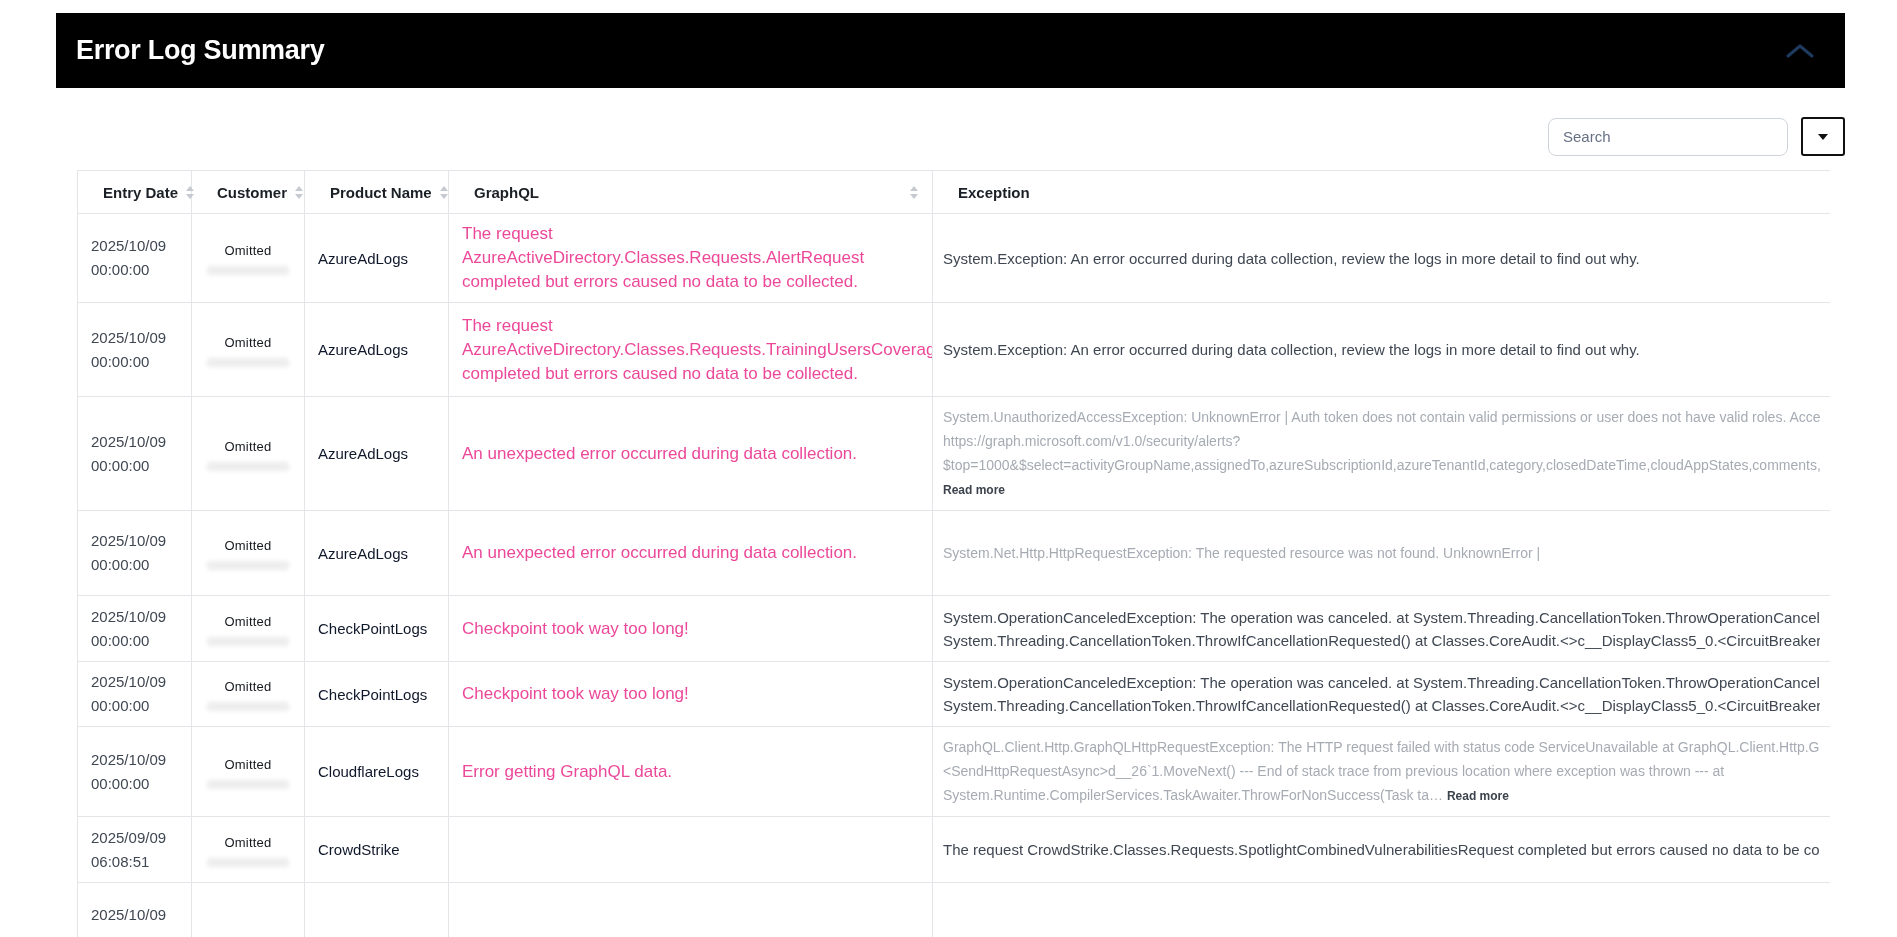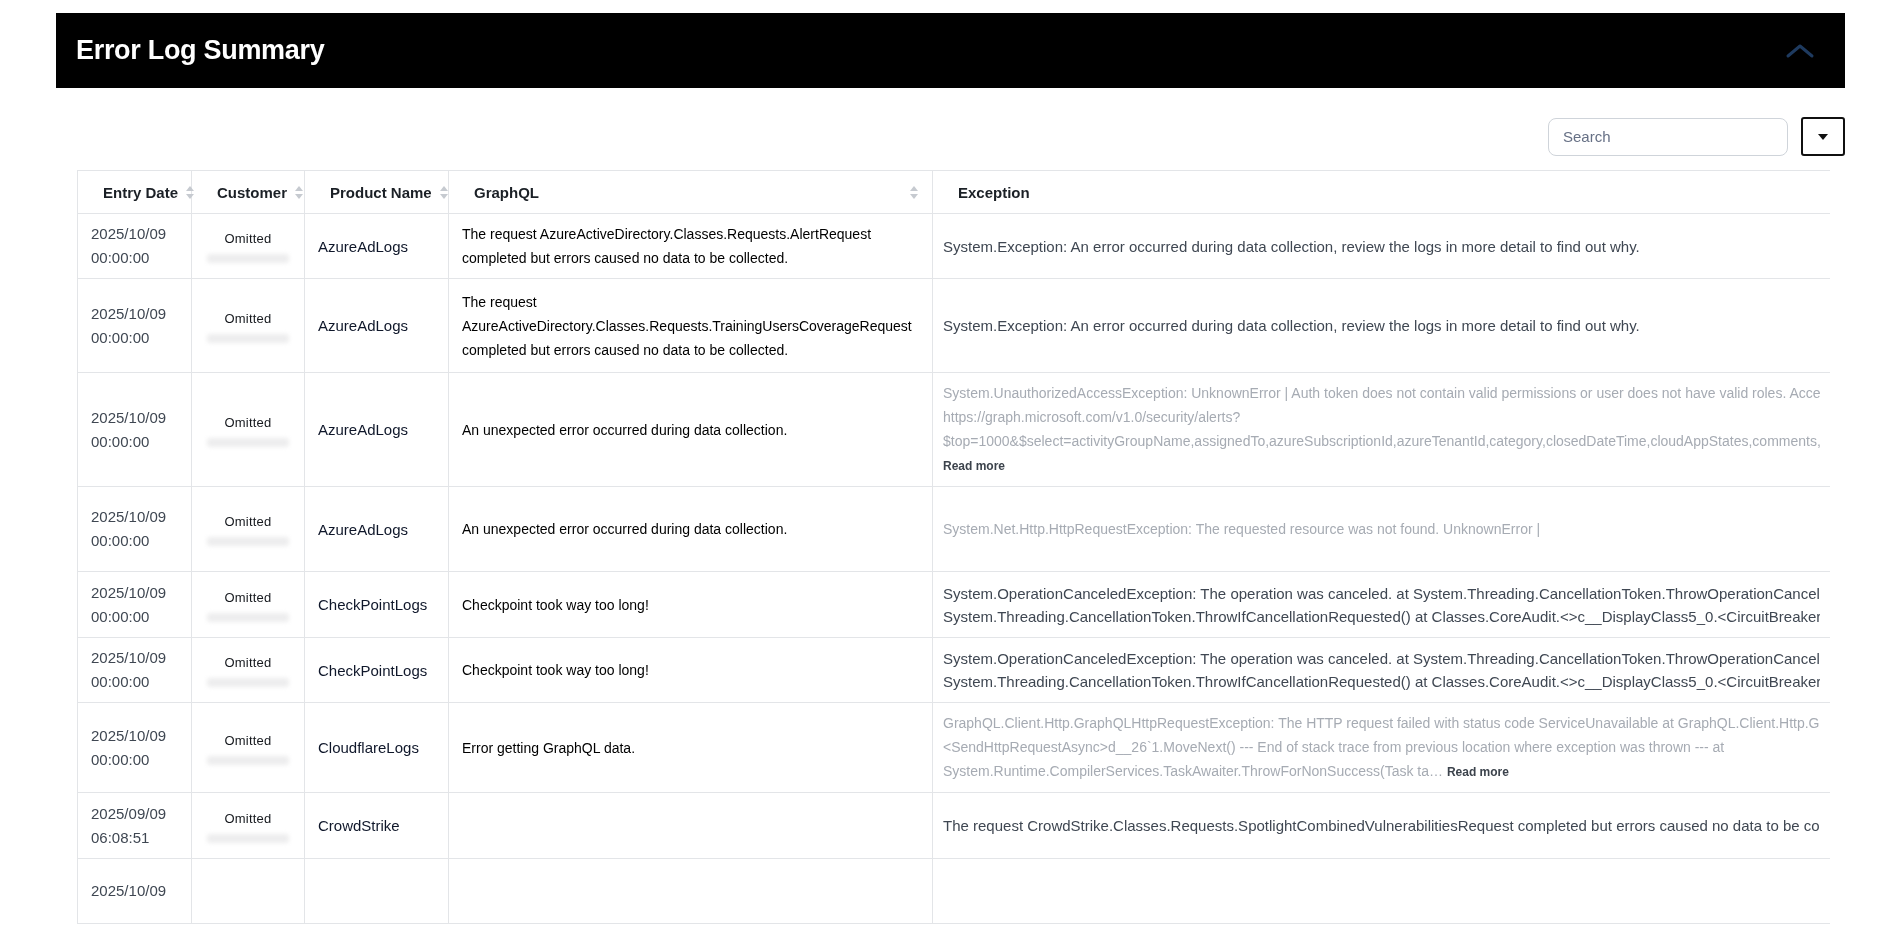--- a/index.html
+++ b/index.html
@@ -51,21 +51,21 @@
   .sort .up   { border-bottom:5px solid #c6cad0; }
   .sort .down { border-top:5px solid #c6cad0; }
 
   td { padding:8px 13px; overflow:hidden; }
   .c-date { font-size:15px; color:#3f4752; line-height:24px; }
   .c-cust { text-align:center; }
   .cust-name { font-size:13px; font-weight:500; color:#15181d; letter-spacing:.2px; }
   .redact { width:82px; height:9px; margin:7px auto 0; background:#ededee;
             border-radius:3px; filter:blur(2px); }
   .c-prod { font-size:15px; color:#0f172a; }
-  .c-msg  { font-size:14px; color:#000000; line-height:24px; }
+  .c-msg  { font-size:17px; color:#ec4899; line-height:24px; }
   .c-exc  { padding:8px 10px; }
   .exc-line { white-space:nowrap; overflow:hidden; line-height:23px; }
   .seg-dark   { font-size:15px;  color:#3f4752; }
   .seg-muted  { font-size:14px;  color:#a6abb3; }
   .seg-readmore { font-size:12px; color:#3c434c; font-weight:700; cursor:pointer; }
 
   
   tbody tr:nth-child(1)  td { height:64px;  }
   tbody tr:nth-child(2)  td { height:94px;  }
   tbody tr:nth-child(3)  td { height:113px; }

